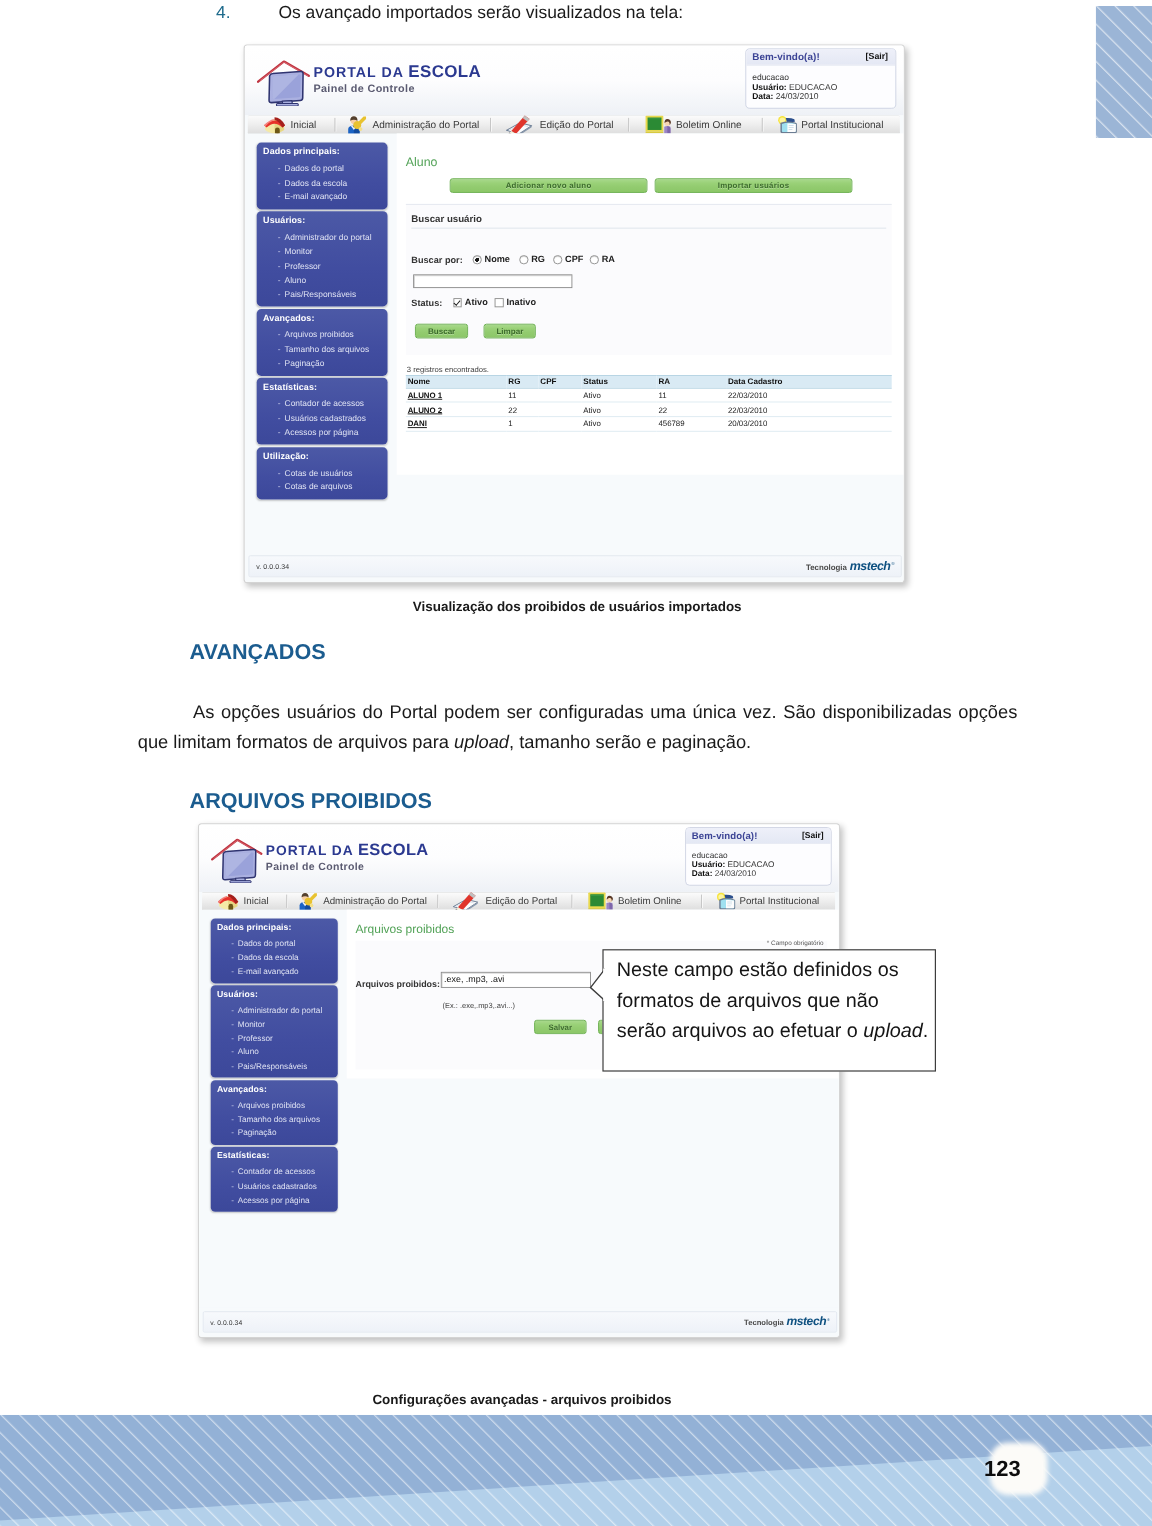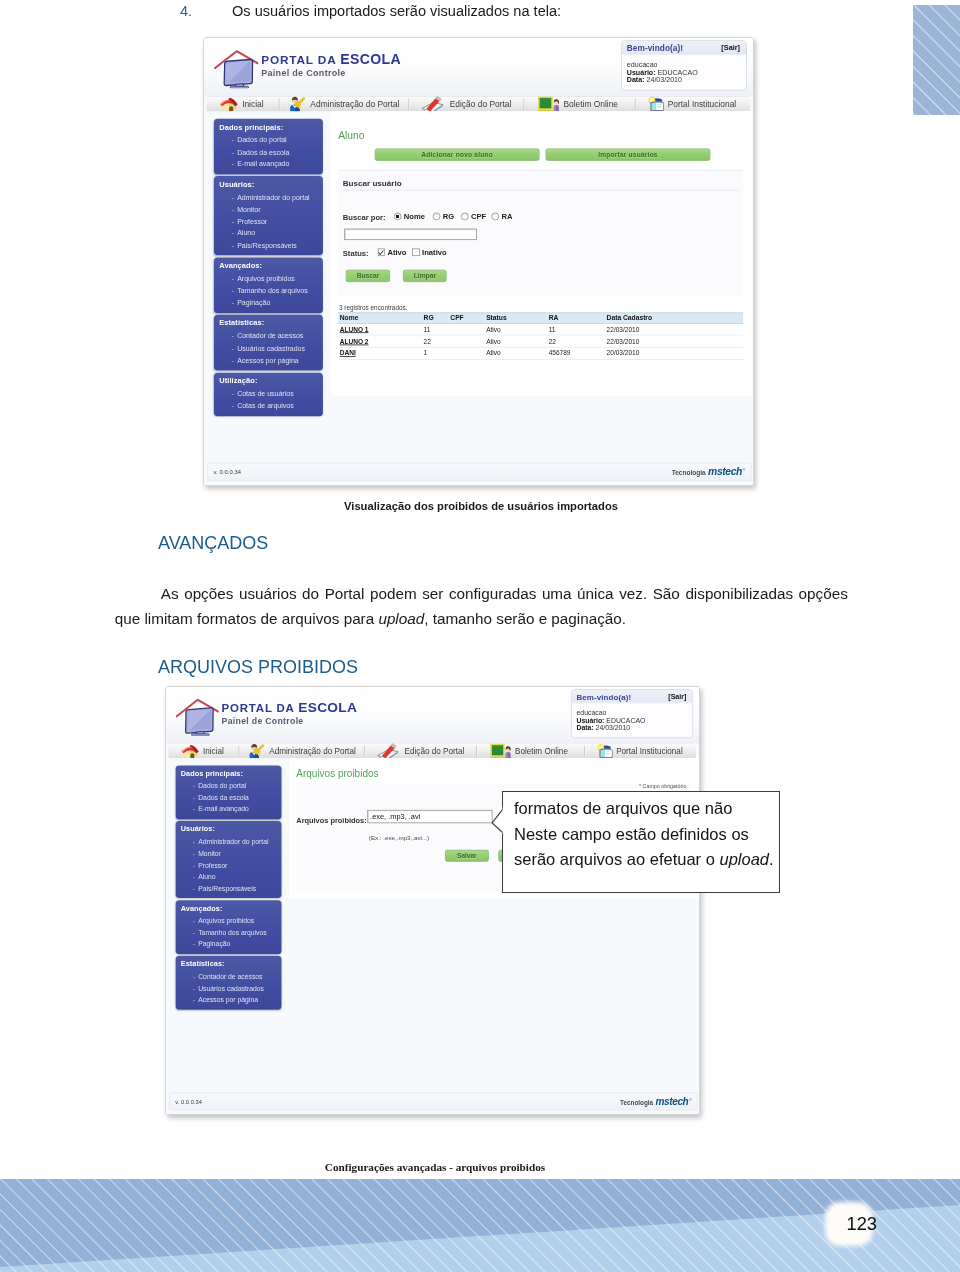--- a/index.html
+++ b/index.html
@@ -25,21 +25,21 @@
 
   
   .app{position:absolute;left:0;top:0;width:100%;height:100%;
        background:#ffffff;font-family:"Liberation Sans",sans-serif;}
   .app .inner{position:absolute;left:0;top:0;transform-origin:0 0;}
 
   
   .caption{position:absolute;text-align:center;font-size:11.2px;font-weight:bold;color:#1a1a1a;}
 
   
-  .h-sec{position:absolute;font-size:18px;font-weight:normal;color:#1b5c8f;letter-spacing:0px;white-space:nowrap;}
+  .h-sec{position:absolute;font-size:18px;font-weight:bold;color:#1b5c8f;letter-spacing:0px;white-space:nowrap;}
   .para{position:absolute;font-size:15.25px;color:#1a1a1a;line-height:25.6px;text-align:justify;}
   .para em{font-style:italic;}
   .para .ind{display:inline-block;width:46px;}
 
   
   .callout{position:absolute;left:502px;top:791px;width:278px;height:102px;}
   .callout .cbox{position:absolute;left:0;top:0;width:278px;height:102px;box-sizing:border-box;
       background:#fff;border:1.2px solid #3d3d3d;}
   .callout .ctext{position:absolute;left:12px;top:5px;width:268px;font-size:16.5px;
       color:#151515;line-height:25.7px;white-space:nowrap;}
@@ -47,22 +47,22 @@
   .callout .tail{position:absolute;left:-11px;top:15px;width:14px;height:31px;}
 
   
   .banner{position:absolute;left:0;top:1179px;width:960px;height:93px;overflow:hidden;}
   .banner .lay{position:absolute;left:0;top:0;width:960px;height:93px;}
 
   
   .pagenum{position:absolute;left:820px;top:1198px;width:57px;height:52px;}
   .pagenum .blob{position:absolute;left:4.5px;top:3.5px;width:48px;height:44px;border-radius:15px;
       background:#fcfbf8;filter:blur(2.2px);}
-  .pagenum .nval{position:absolute;left:0;top:14.5px;width:57px;text-align:right;
-      font-size:18.3px;font-weight:normal;color:#0d0d0d;letter-spacing:0px;}
+  .pagenum .nval{position:absolute;left:0;top:14.5px;width:57px;text-align:left;
+      font-size:18.3px;font-weight:bold;color:#0d0d0d;letter-spacing:0px;}
 
   
   .inner{position:absolute;left:0;top:0;width:720px;background:#f7fafc;}
 
   
   .hdr{position:absolute;left:0;top:0;width:720px;height:76px;
        background:linear-gradient(180deg,#ffffff 0%,#fdfdfe 50%,#eef1f6 100%);}
   .logo-ic{position:absolute;left:13px;top:16px;width:60px;height:50px;}
   .brand{position:absolute;left:75px;top:18px;}
   .brand-t{font-size:15.5px;color:#2b3990;letter-spacing:1.1px;font-weight:bold;line-height:19px;
@@ -143,21 +143,21 @@
   .ver{position:absolute;left:7.5px;top:7.3px;font-size:7.6px;color:#333;letter-spacing:.1px;}
   .vend{position:absolute;right:7px;top:2.5px;display:flex;align-items:baseline;}
   .vt{font-size:8.6px;color:#4a4a4a;margin-right:3px;font-weight:bold;}
   .vn{font-size:13.6px;font-weight:bold;font-style:italic;color:#0e5080;letter-spacing:-.5px;}
   .vr{font-size:4.5px;color:#0e5080;margin-left:1px;position:relative;top:-5px;}
 
   #in1{transform:scale(0.7625);transform-origin:0 0;height:586px;}
   #in2{transform:scale(0.7403);transform-origin:0 0;height:577px;}
 
   #cap1{left:181px;top:500px;width:600px;}
-  #cap2{left:160px;top:1161px;width:550px;font-family:Liberation Serif, serif;}
+  #cap2{left:160px;top:1161px;width:550px;}
   #h1{left:158px;top:533px;}
   #h2{left:158px;top:657px;}
   #p1{left:114.8px;top:580.5px;width:733px;}
 </style>
 </head>
 <body>
 
 <div class="page">
 
   <div class="corner-hatch">
@@ -167,21 +167,21 @@
       <defs>
         <pattern id="hx2" width="11" height="11" patternUnits="userSpaceOnUse" patternTransform="rotate(-45)">
           <rect x="0" y="0" width="1.05" height="11" fill="#ffffff" opacity="0.62"></rect>
         </pattern>
       </defs>
     </svg>
   </div>
 
   <div class="step">
     <span class="num">4.</span>
-    <span class="txt">Os usuários importados serão visualizados na tela:</span>
+    <span class="txt">Os avançado importados serão visualizados na tela:</span>
   </div>
 
   <div class="shot" id="shot1">
     <div class="app" id="app1">
         <div class="inner" id="in1">
           <div class="hdr">
             <span class="logo-ic"><svg viewBox="0 0 60 50" width="60" height="50">
                 <path d="M1.6 23.4 L29.9 1.3 L56.9 17.0" fill="none" stroke="#bf3440" stroke-width="2.6" stroke-linejoin="round" stroke-linecap="round"></path>
                 <path d="M3.5 22.4 L29.9 1.9 L55.9 17.0" fill="none" stroke="#e57a84" stroke-width=".9" stroke-linejoin="round" stroke-linecap="round" opacity=".8"></path>
                 <path d="M14.1 16.9 q1-2.4 3.6-2.4 L47.7 12.2 q3 -.2 3 2.6 L50.3 40.9 q0 2.8-2.8 3 L16.4 46.3 q-2.9 .2-2.9-2.6 Z" fill="#aab0e0" stroke="#2f3470" stroke-width="1.7" stroke-linejoin="round"></path>
@@ -679,22 +679,22 @@
       </div>
   </div>
 
   <div class="callout">
     <div class="cbox"></div>
     <svg class="tail" viewBox="0 0 14 31">
       <path d="M13.2 1.4 L1.1 17 L13.2 28" fill="#ffffff" stroke="#3d3d3d" stroke-width="1.15" stroke-linejoin="miter" stroke-linecap="butt"></path>
       <rect x="11.6" y="1.2" width="2.6" height="27" fill="#ffffff"></rect>
     </svg>
     <div class="ctext">
+      <div>Neste campo estão definidos os</div>
       <div>formatos de arquivos que não</div>
-      <div>Neste campo estão definidos os</div>
       <div><span>serão arquivos ao efetuar o </span><em>upload</em><span>.</span></div>
     </div>
   </div>
 
   <div class="caption" id="cap2">Configurações avançadas - arquivos proibidos</div>
 
   <div class="banner">
     <div class="lay" id="bannerlayers"><svg width="960" height="93" viewBox="0 0 960 93">
           <defs>
             <pattern id="hx" width="11" height="11" patternUnits="userSpaceOnUse" patternTransform="rotate(-45)">

